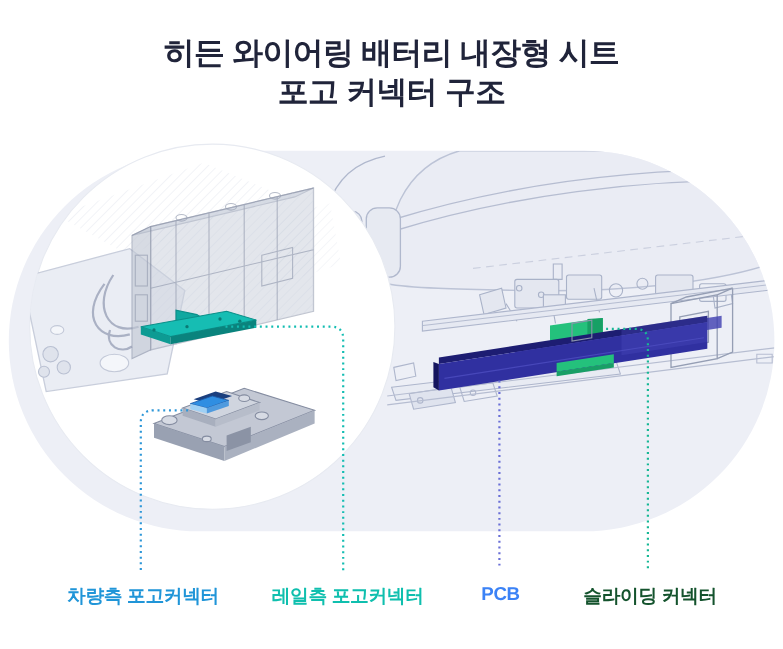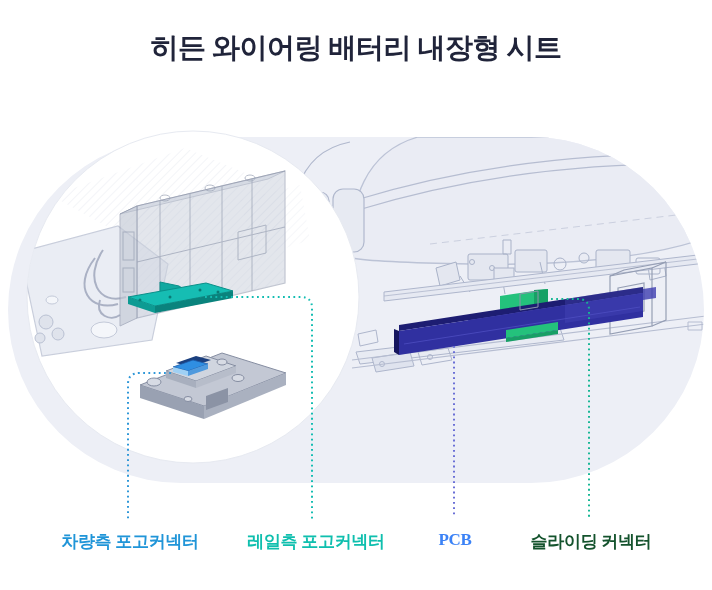--- a/index.html
+++ b/index.html
@@ -1,36 +1,37 @@
 <!DOCTYPE html>
 <html><head>
 <meta charset="utf-8">
 <style>
   html,body{margin:0;padding:0;background:#ffffff;}
   .stage{
     position:relative;width:712px;height:572px;overflow:hidden;background:#ffffff;
-    font-family:Liberation Serif, serif;
+    font-family:Liberation Sans, sans-serif;
   }
   .title{
     position:absolute;top:30px;left:0;width:712px;text-align:center;
     font-size:28px;font-weight:800;line-height:36px;letter-spacing:-0.5px;color:#20243a;
   }
   .art{position:absolute;top:0;left:0;}
   .part-label{
     position:absolute;top:530px;transform:translateX(-50%);
     font-size:17px;font-weight:700;white-space:nowrap;letter-spacing:-0.3px;
   }
 </style>
 </head>
 <body>
 
 <div class="stage">
 
   <div class="title" style="color: rgb(32, 36, 58);">
     <div>히든 와이어링 배터리 내장형 시트</div>
+    <div>포고 커넥터 구조</div>
   </div>
 
   <svg class="art" width="712" height="590" viewBox="0 0 712 590">
     <defs>
       <pattern id="hatch" width="6" height="6" patternUnits="userSpaceOnUse" patternTransform="rotate(45)">
         <line x1="0" y1="0" x2="0" y2="6" stroke="#ccd2e0" stroke-width="1"></line>
       </pattern>
       <clipPath id="capsuleClip">
         <path d="M 181 137 L 531 137 A 173 173 0 0 1 531 483 L 181 483 A 173 173 0 0 1 181 137 Z"></path>
       </clipPath>

